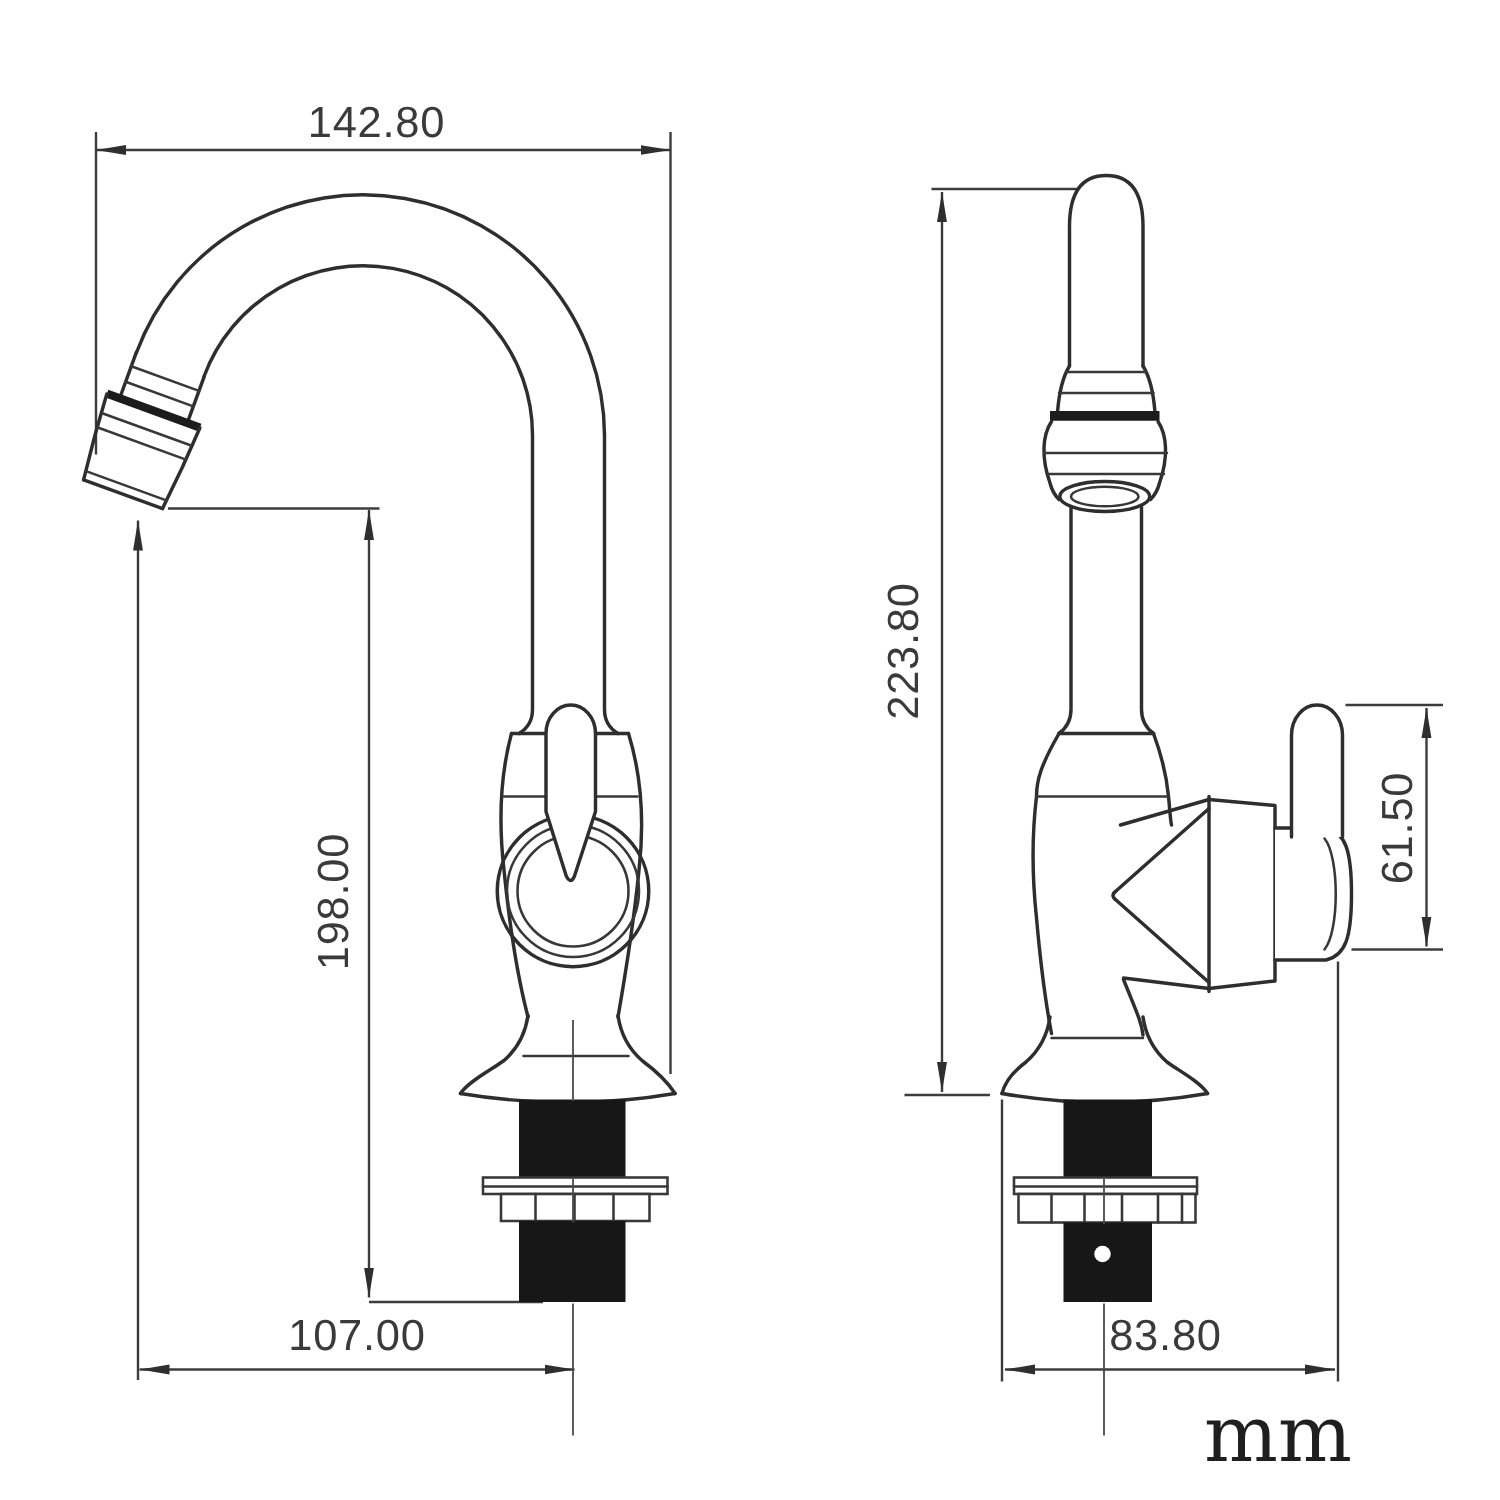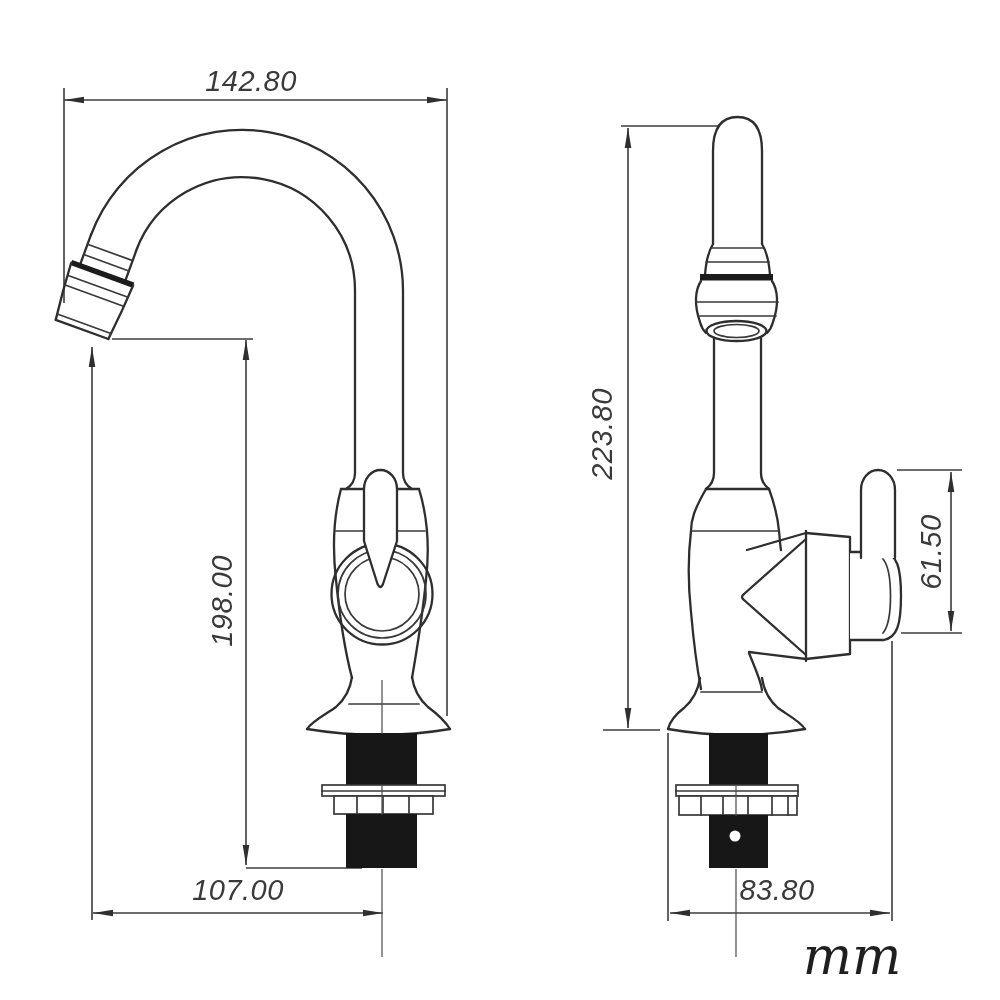--- a/index.html
+++ b/index.html
@@ -1,16 +1,16 @@
 <!DOCTYPE html>
 <html><head>
 <meta charset="utf-8">
 <style>
   html,body{margin:0;padding:0;background:#ffffff;}
-  .canvas{position:relative;width:998px;height:1000px;background:#ffffff;overflow:hidden;font-style:italic;}
+  .canvas{position:relative;width:998px;height:1000px;background:#ffffff;overflow:hidden;}
   svg{position:absolute;left:0;top:0;}
   svg text{font-family:"Liberation Sans","DejaVu Sans",sans-serif;fill:#3a3a3a;}
   .dim-label{font-size:29px;letter-spacing:0.5px;}
   .unit-label{font-family:"DejaVu Serif","Liberation Serif",serif;font-size:52px;fill:#1f1f1f;}
   .geo{stroke:#2e2e2e;stroke-width:2.3;fill:none;stroke-linecap:round;stroke-linejoin:round;}
   .geo-thin{stroke:#383838;stroke-width:1.7;fill:none;stroke-linecap:round;}
   .dimline{stroke:#3c3c3c;stroke-width:1.6;fill:none;}
   .centerline{stroke:#4a4a4a;stroke-width:1.2;fill:none;}
   .white-fill{fill:#ffffff;}
   .dark-fill{fill:#171717;stroke:none;}

